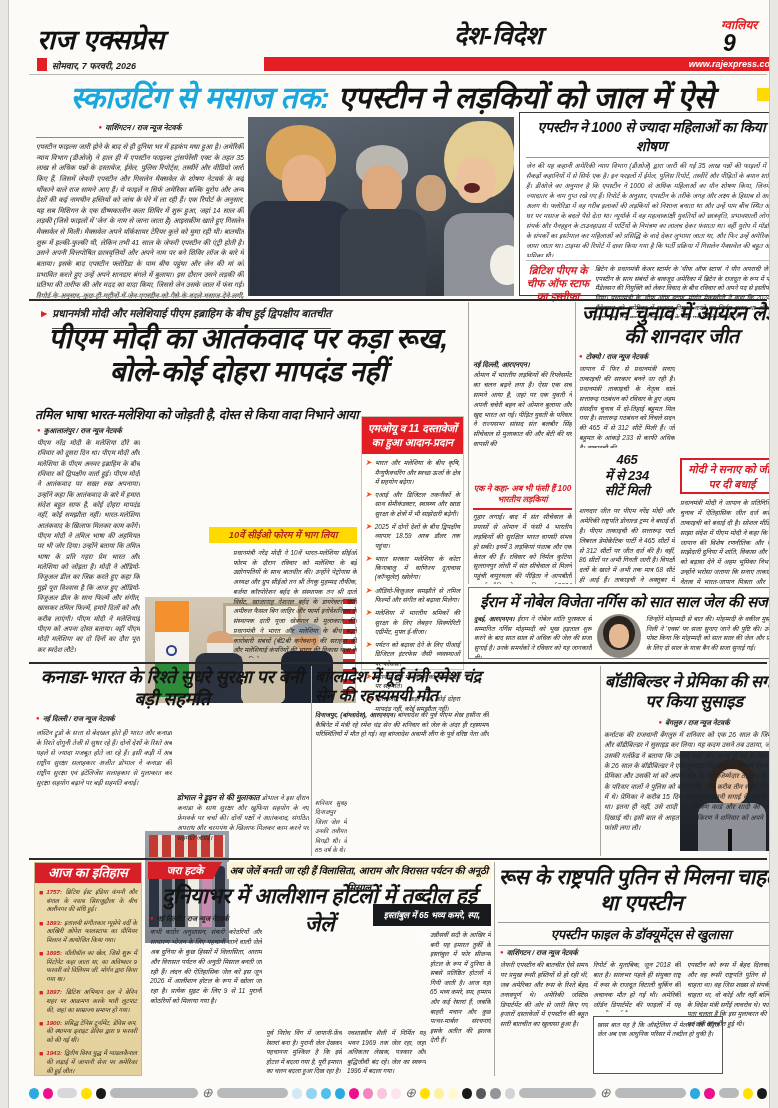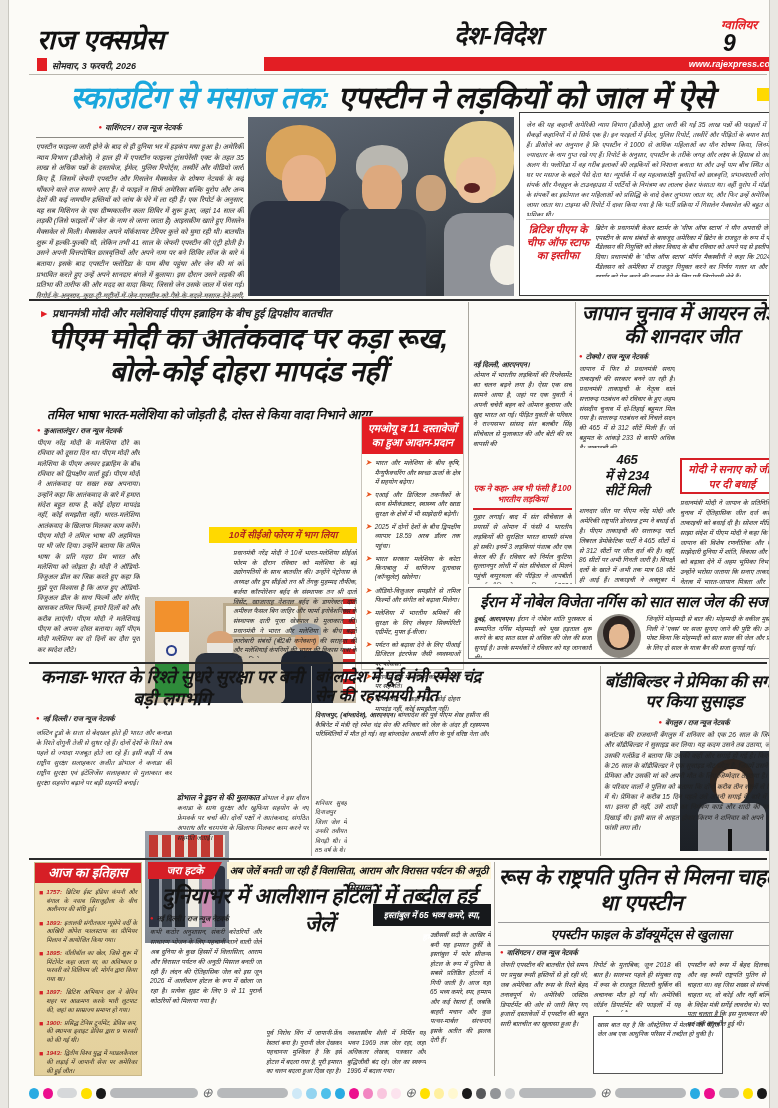--- a/index.html
+++ b/index.html
@@ -25,21 +25,21 @@
   .hist-item .txt{font-size:6.2px;line-height:1.4;text-align:justify;color:#2a2418;}
   .hist-item .yr{color:#c01a20;font-weight:bold;}
 </style>
 </head>
 <body>
 
 <div class="page">
 
   <div class="abs" style="left:28px;top:20px;width:220px;height:36px;font-size:27px;font-weight:bold;color:#111;">राज एक्सप्रेस</div>
   <div class="abs" style="left:28px;top:58px;width:10px;height:13px;background:#e31e24;"></div>
-  <div class="abs" style="left:43px;top:59px;width:170px;height:12px;font-size:9px;font-weight:bold;color:#1c1c1c;">सोमवार, 3 फरवरी, 2026</div>
+  <div class="abs" style="left:43px;top:59px;width:170px;height:12px;font-size:9px;font-weight:bold;color:#1c1c1c;">सोमवार, 7 फरवरी, 2026</div>
   <div class="abs" style="left:255px;top:57px;width:520px;height:14px;background:#e31e24;color:#fff;font-size:9px;font-weight:bold;text-align:right;line-height:14px;padding-right:6px;box-sizing:border-box;">
     <span>www.rajexpress.com</span>
   </div>
   <div class="abs" style="left:358px;top:10px;width:262px;height:48px;font-size:38px;text-align:center;" class-x="hl">
     <span class="hl" style="font-size:25px;">देश-विदेश</span>
   </div>
   <div class="abs" style="left:712px;top:16px;width:60px;height:14px;font-size:12px;font-weight:bold;color:#e31e24;">ग्वालियर</div>
   <div class="abs" style="left:714px;top:30px;width:40px;height:26px;font-size:23px;font-weight:bold;color:#111;">9</div>
   <div class="abs grule" style="left:20px;top:74px;width:738px;height:1px;"></div>
 
@@ -63,35 +63,36 @@
     <div class="abs" style="left:92px;top:92px;width:86px;height:87px;background:#3a414b;border-radius:14px 20px 0 0;"></div>
     <div class="abs" style="left:168px;top:58px;width:30px;height:36px;background:#caa27b;border-radius:45%;"></div>
     <div class="abs" style="left:196px;top:4px;width:70px;height:78px;background:#e4cd92;border-radius:55% 45% 50% 55%;"></div>
     <div class="abs" style="left:208px;top:40px;width:40px;height:46px;background:#ecc29c;border-radius:46%;"></div>
     <div class="abs" style="left:216px;top:66px;width:16px;height:10px;background:#5a2020;border-radius:50%;"></div>
     <div class="abs" style="left:196px;top:96px;width:70px;height:83px;background:#8e9197;border-radius:20px 8px 0 0;"></div>
     <div class="abs" style="left:242px;top:128px;width:34px;height:40px;background:#f2efe6;border-radius:50%;"></div>
   </div>
 
   <div class="abs" style="left:510px;top:112px;width:265px;height:184px;border:1.5px solid #3a3a3a;background:#fff;box-sizing:border-box;padding:4px 6px;">
+    <div class="hl" style="font-size:14px;text-align:center;border-bottom:1px solid #999;padding-bottom:2px;">एपस्टीन ने 1000 से ज्यादा महिलाओं का किया शोषण</div>
     <div class="bodytxt" style="font-size:6.6px;height:96px;margin-top:3px;">जेन की यह कहानी अमेरिकी न्याय विभाग (डीओजे) द्वारा जारी की गई 35 लाख पन्नों की फाइलों में दर्ज सैकड़ों कहानियों में से सिर्फ एक है। इन फाइलों में ईमेल, पुलिस रिपोर्ट, तस्वीरें और पीड़ितों के बयान शामिल हैं। डीओजे का अनुमान है कि एपस्टीन ने 1000 से अधिक महिलाओं का यौन शोषण किया, जिनमें से ज्यादातर के नाम गुप्त रखे गए हैं। रिपोर्ट के अनुसार, एपस्टीन के तरीके जगह और लक्ष्य के हिसाब से अलग-अलग थे। फ्लोरिडा में वह गरीब इलाकों की लड़कियों को निशाना बनाता था और उन्हें पाम बीच स्थित अपने घर पर मसाज के बदले पैसे देता था। न्यूयॉर्क में वह महत्वाकांक्षी युवतियों को छात्रवृत्ति, प्रभावशाली लोगों से संपर्क और मैनहट्टन के टाउनहाउस में पार्टियों के निमंत्रण का लालच देकर फंसाता था। वहीं यूरोप में मॉडलिंग के संपर्कों का इस्तेमाल कर महिलाओं को प्रसिद्धि के वादे देकर लुभाया जाता था, और फिर उन्हें अमेरिका ले जाया जाता था। टाइम्स की रिपोर्ट में दावा किया गया है कि भर्ती प्रक्रिया में गिसलेन मैक्सवेल की बहुत अहम भूमिका थी।</div>
     <div style="display:flex;gap:5px;border-top:1px solid #bbb;margin-top:3px;padding-top:3px;">
       <div style="flex:0 0 64px;color:#d61f26;font-weight:bold;font-size:10.5px;text-align:center;line-height:1.25;">ब्रिटिश पीएम के चीफ ऑफ स्टाफ का इस्तीफा</div>
       <div class="bodytxt" style="font-size:6.4px;height:54px;flex:1;">ब्रिटेन के प्रधानमंत्री केअर स्टार्मर के 'चीफ ऑफ स्टाफ' ने यौन अपराधी जेफरी एपस्टीन के साथ संबंधों के बावजूद अमेरिका में ब्रिटेन के राजदूत के रूप में पीटर मैंडेलसन की नियुक्ति को लेकर विवाद के बीच रविवार को अपने पद से इस्तीफा दे दिया। प्रधानमंत्री के 'चीफ ऑफ स्टाफ' मॉर्गन मैकस्वीनी ने कहा कि 2024 में मैंडेलसन को अमेरिका में राजदूत नियुक्त करने का निर्णय गलत था और वह स्टार्मर को पेश करने की सलाह देने के लिए पूरी जिम्मेदारी लेते हैं।</div>
     </div>
   </div>
 
   <div class="abs rule" style="left:20px;top:299px;width:738px;height:2px;"></div>
 
   <div class="abs" style="left:30px;top:306px;width:420px;height:14px;font-size:10.5px;font-weight:bold;color:#222;">
     <span style="color:#e31e24;">►</span>
-    <span style="border-bottom:1px solid #444;padding-bottom:15px;">प्रधानमंत्री मोदी और मलेशियाई पीएम इब्राहिम के बीच हुई द्विपक्षीय बातचीत</span>
+    <span style="border-bottom:1px solid #444;padding-bottom:9px;">प्रधानमंत्री मोदी और मलेशियाई पीएम इब्राहिम के बीच हुई द्विपक्षीय बातचीत</span>
   </div>
   <div class="abs hl" style="left:26px;top:322px;width:426px;height:82px;font-size:28px;line-height:1.18;text-align:center;">पीएम मोदी का आतंकवाद पर कड़ा रूख, बोले-कोई दोहरा मापदंड नहीं</div>
-  <div class="abs hl" style="left:26px;top:406px;width:324px;height:18px;font-size:12.5px;margin-left:12px;">तमिल भाषा भारत-मलेशिया को जोड़ती है, दोस्त से किया वादा निभाने आया</div>
+  <div class="abs hl" style="left:26px;top:406px;width:324px;height:18px;font-size:12.5px;">तमिल भाषा भारत-मलेशिया को जोड़ती है, दोस्त से किया वादा निभाने आया</div>
   <div class="abs byline" style="left:28px;top:426px;width:150px;font-size:7px;">
     <span class="bdot">●</span><span>कुआलालंपुर / राज न्यूज नेटवर्क</span>
   </div>
   <div class="abs bodytxt" style="left:28px;top:438px;width:103px;height:220px;font-size:6.8px;">पीएम नरेंद्र मोदी के मलेशिया दौरे का रविवार को दूसरा दिन था। पीएम मोदी और मलेशिया के पीएम अनवर इब्राहिम के बीच रविवार को द्विपक्षीय वार्ता हुई। पीएम मोदी ने आतंकवाद पर सख्त रुख अपनाया। उन्होंने कहा कि आतंकवाद के बारे में हमारा संदेश बहुत साफ है, कोई दोहरा मापदंड नहीं, कोई समझौता नहीं। भारत-मलेशिया आतंकवाद के खिलाफ मिलकर काम करेंगे। पीएम मोदी ने तमिल भाषा की अहमियत पर भी जोर दिया। उन्होंने बताया कि तमिल भाषा के प्रति गहरा प्रेम भारत और मलेशिया को जोड़ता है। मोदी ने ऑडियो-विजुअल डील का जिक्र करते हुए कहा कि मुझे पूरा विश्वास है कि आज हुए ऑडियो-विजुअल डील के साथ फिल्में और संगीत, खासकर तमिल फिल्में, हमारे दिलों को और करीब लाएंगी। पीएम मोदी ने मलेशियाई पीएम को अपना दोस्त बताया। वहीं पीएम मोदी मलेशिया का दो दिनों का दौरा पूरा कर स्वदेश लौटे।</div>
 
   <div class="abs photo" style="left:136px;top:418px;width:211px;height:106px;background:linear-gradient(#d4c9b6,#c4b8a3);">
     <div class="abs" style="left:78px;top:6px;width:78px;height:34px;background:#f2eee2;border:3px solid #b9a98c;box-sizing:border-box;"></div>
     <div class="abs" style="left:10px;top:4px;width:34px;height:96px;background:linear-gradient(#f2912d 0 32%,#f6f3ec 32% 66%,#2e8b3a 66% 100%);"></div>
     <div class="abs" style="left:21px;top:48px;width:11px;height:11px;border-radius:50%;border:2px solid #2b3f8c;box-sizing:border-box;"></div>
     <div class="abs" style="left:198px;top:2px;width:12px;height:100px;background:repeating-linear-gradient(#c22 0 5px,#fff 5px 10px);"></div>
@@ -193,21 +194,21 @@
       <div class="photo" style="flex:0 0 44px;height:44px;border-radius:50%;background:#8c8880;position:relative;">
         <div class="abs" style="left:6px;top:2px;width:32px;height:34px;background:#2b2320;border-radius:50%;"></div>
         <div class="abs" style="left:12px;top:10px;width:20px;height:24px;background:#e4b892;border-radius:45%;"></div>
       </div>
       <div class="bodytxt" style="flex:1;height:44px;font-size:6.4px;">जिन्होंने मोहम्मदी से बात की। मोहम्मदी के वकील मुस्तफा निली ने 'एक्स' पर सजा सुनाए जाने की पुष्टि की। उन्होंने पोस्ट किया कि मोहम्मदी को सात साल की जेल और प्रचार के लिए दो साल के यात्रा बैन की सजा सुनाई गई।</div>
     </div>
   </div>
 
   <div class="abs rule" style="left:20px;top:662px;width:738px;height:1.5px;"></div>
 
-  <div class="abs hl" style="left:25px;top:667px;width:276px;height:44px;font-size:18px;line-height:1.2;text-align:center;">कनाडा-भारत के रिश्ते सुधरे सुरक्षा पर बनी बड़ी लगभगि</div>
+  <div class="abs hl" style="left:25px;top:667px;width:276px;height:44px;font-size:18px;line-height:1.2;text-align:center;">कनाडा-भारत के रिश्ते सुधरे सुरक्षा पर बनी बड़ी सहमति</div>
   <div class="abs byline" style="left:27px;top:714px;width:140px;font-size:7px;">
     <span class="bdot">●</span><span>नई दिल्ली / राज न्यूज नेटवर्क</span>
   </div>
 
   <div class="abs bodytxt" style="left:27px;top:728px;width:136px;height:128px;font-size:6.6px;">जस्टिन ट्रूडो के सत्ता से बेदखल होते ही भारत और कनाडा के रिश्ते दोगुनी तेजी से सुधर रहे हैं। दोनों देशों के रिश्ते अब पहले से ज्यादा मजबूत होते जा रहे हैं। इसी कड़ी में अब राष्ट्रीय सुरक्षा सलाहकार अजीत डोभाल ने कनाडा की राष्ट्रीय सुरक्षा एवं इंटेलिजेंस सलाहकार से मुलाकात कर सुरक्षा सहयोग बढ़ाने पर बड़ी सहमति बनाई।</div>
   <div class="abs bodytxt" style="left:168px;top:792px;width:132px;height:64px;font-size:6.6px;"><b style="font-size:7.5px;">डोभाल ने ड्रूइन से की मुलाकात</b> <span>डोभाल ने इस दौरान कनाडा के साथ सुरक्षा और खुफिया सहयोग के नए फ्रेमवर्क पर चर्चा की। दोनों पक्षों ने आतंकवाद, संगठित अपराध और चरमपंथ के खिलाफ मिलकर काम करने पर सहमति जताई।</span></div>
 
   <div class="abs vline" style="left:302px;top:666px;height:190px;"></div>
   <div class="abs hl" style="left:306px;top:667px;width:174px;height:40px;font-size:16px;line-height:1.2;text-align:left;">बांग्लादेश में पूर्व मंत्री रमेश चंद्र सेन की रहस्यमयी मौत</div>
   <div class="abs bodytxt" style="left:306px;top:710px;width:174px;height:30px;font-size:6.4px;"><b>दिनाजपुर, (बांग्लादेश), आरएनएन।</b> <span>बांग्लादेश की पूर्व पीएम शेख हसीना की कैबिनेट में मंत्री रहे रमेश चंद्र सेन की शनिवार को जेल के अंदर ही रहस्यमय परिस्थितियों में मौत हो गई। वह बांग्लादेश अवामी लीग के पूर्व वरिष्ठ नेता और पूर्व जल संसाधन मंत्री थे।</span></div>

